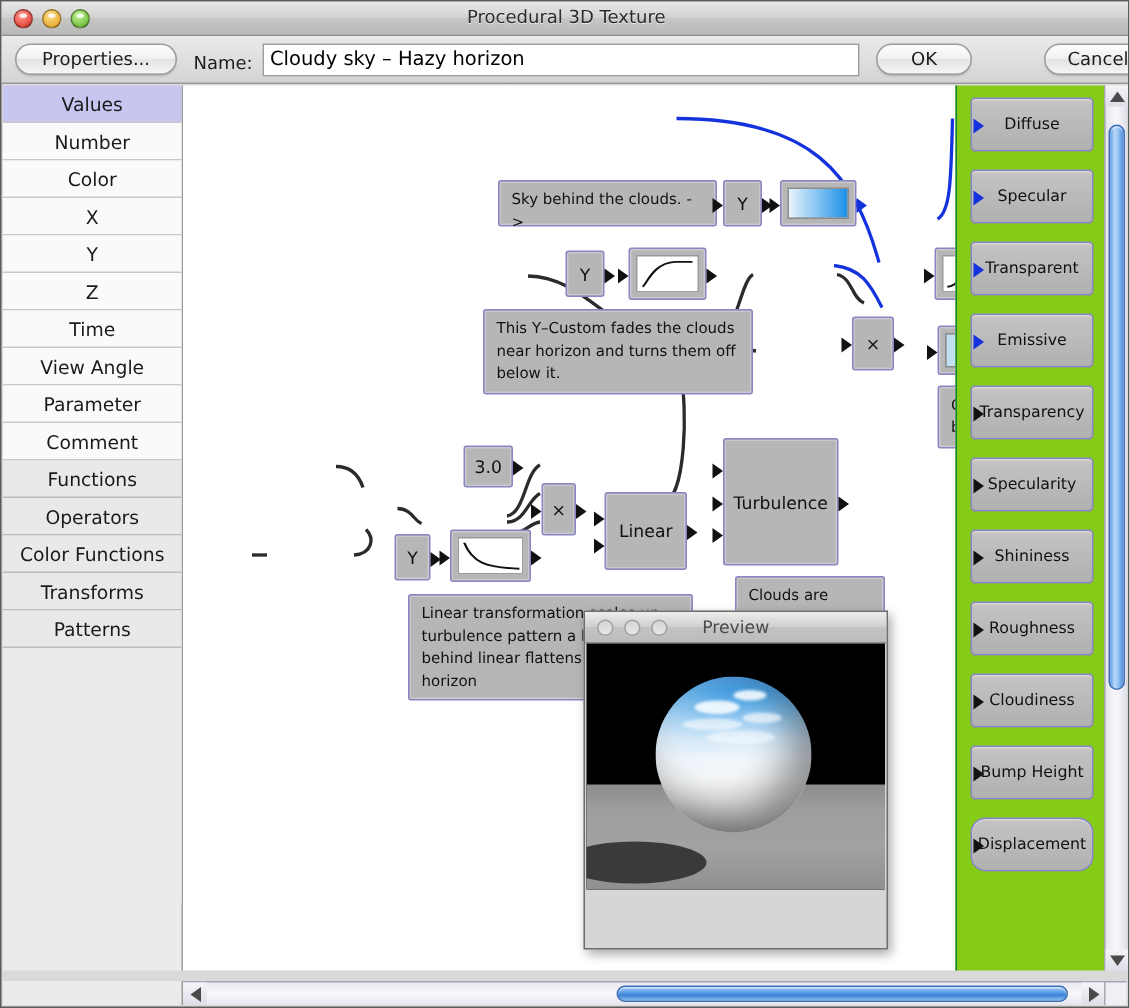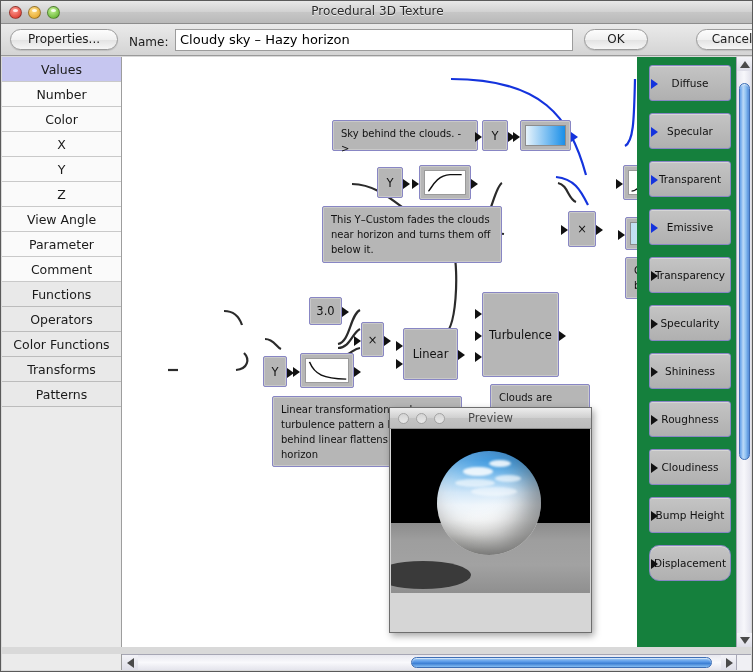--- a/index.html
+++ b/index.html
@@ -106,21 +106,21 @@
   
   .port { position: absolute; width: 0; height: 0;
           border-top: 5px solid transparent; border-bottom: 5px solid transparent; }
   .port.in  { border-left: 7px solid #111; left: -8px; }
   .port.out { border-left: 7px solid #111; right: -8px; }
   .port.blue.out { border-left-color: #1433dd; }
 
   
   #rightpanel {
     position: absolute; left: 636px; top: 56px; width: 100px; height: 590px;
-    background: #15803d; border-left: 3px solid #15803d;
+    background: #84cc16; border-left: 1px solid #15803d;
     overflow: hidden;
   }
   .chan {
     position: absolute; left: 9px; width: 82px; height: 36px;
     background: linear-gradient(to bottom, #c4c4c4, #b0b0b0);
     border: 1px solid #8886c4; border-radius: 3px;
     box-shadow: inset 0 1px 0 #d6d6d6;
     font-size: 10.5px; color: #111;
     display: flex; align-items: center; justify-content: center;
     cursor: default;
@@ -266,20 +266,21 @@
   </div>
 
   <div id="sidebar">
     <div id="sidebar-items">
         <div class="side-item sel">Values</div>
         <div class="side-item">Number</div>
         <div class="side-item">Color</div>
         <div class="side-item">X</div>
         <div class="side-item">Y</div>
         <div class="side-item">Z</div>
+        <div class="side-item">Time</div>
         <div class="side-item">View Angle</div>
         <div class="side-item">Parameter</div>
         <div class="side-item">Comment</div>
         <div class="side-item cat">Functions</div>
         <div class="side-item cat">Operators</div>
         <div class="side-item cat">Color Functions</div>
         <div class="side-item cat">Transforms</div>
         <div class="side-item cat">Patterns</div>
       </div>
     <div id="sidebar-filler"></div>

